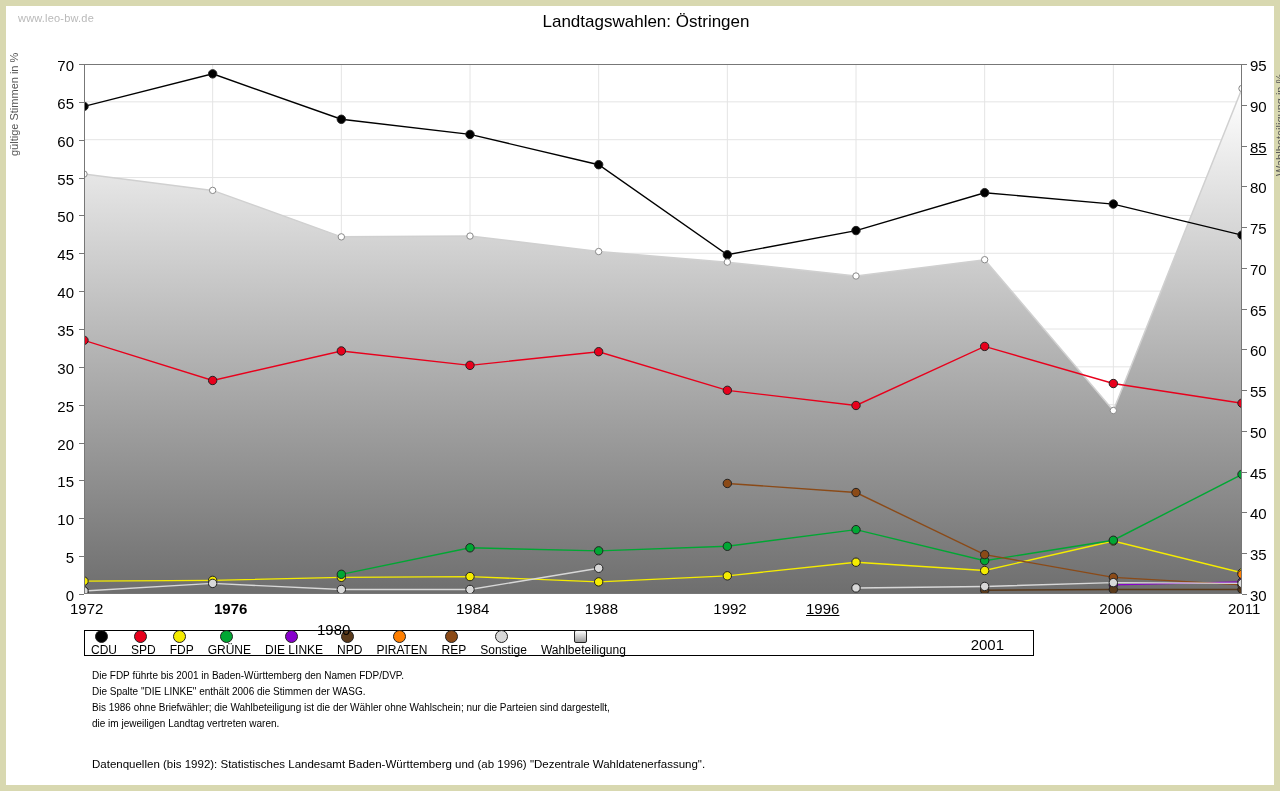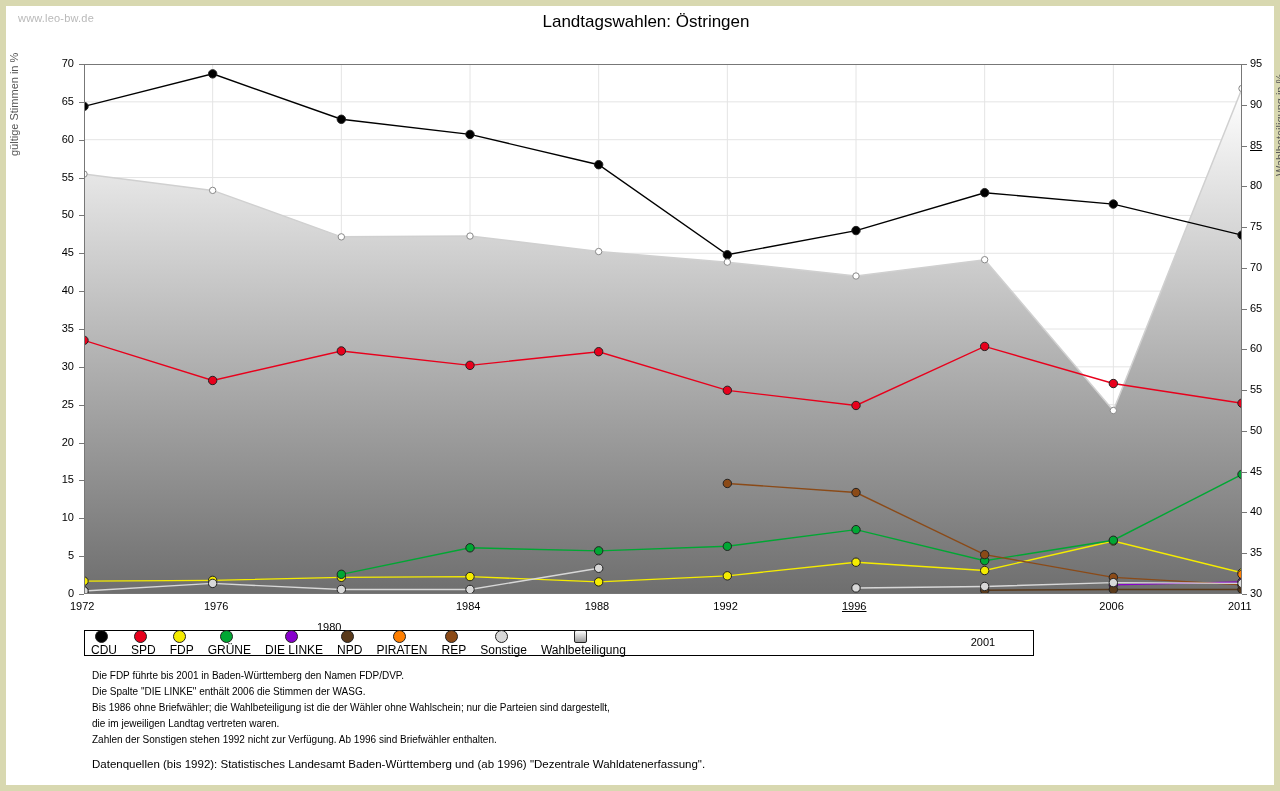--- a/index.html
+++ b/index.html
@@ -43,21 +43,21 @@
     transform-origin:left top;
     white-space:nowrap;
   }
   #plot{
     position:absolute;
     left:78px;top:58px;
     width:1158px;height:530px;
   }
   .axis-label{
     position:absolute;
-    font-size:11px;color:#000;
+    font-size:15px;color:#000;
     white-space:nowrap;
   }
   .legend{
     position:absolute;
     left:78px;top:624px;
     width:950px;height:26px;
     border:1px solid #000;
     background:#fff;
     display:flex;align-items:center;
     padding:0 6px;
@@ -257,21 +257,20 @@
         <span class="legend-marker square"></span>
         <span>Wahlbeteiligung</span>
       </div>
     </div>
 
   <div class="footnotes" id="footnotes">
       <div>Die FDP führte bis 2001 in Baden-Württemberg den Namen FDP/DVP.</div>
       <div>Die Spalte "DIE LINKE" enthält 2006 die Stimmen der WASG.</div>
       <div>Bis 1986 ohne Briefwähler; die Wahlbeteiligung ist die der Wähler ohne Wahlschein; nur die Parteien sind dargestellt,</div>
       <div>die im jeweiligen Landtag vertreten waren.</div>
-      <div>Zahlen der Sonstigen stehen 1992 nicht zur Verfügung. Ab 1996 sind Briefwähler enthalten.</div>
     </div>
   <div class="source">Datenquellen (bis 1992): Statistisches Landesamt Baden-Württemberg und (ab 1996) "Dezentrale Wahldatenerfassung".</div>
 <div class="axis-label" style="left: 68px; top: 581px; width: 0px; text-align: right; direction: rtl;">0</div>
     <div style="position: absolute; width: 5px; height: 1px; background: rgb(119, 119, 119); left: 73px; top: 588px;"></div>
     <div class="axis-label" style="left: 68px; top: 543.143px; width: 0px; text-align: right; direction: rtl;">5</div>
     <div style="position: absolute; width: 5px; height: 1px; background: rgb(119, 119, 119); left: 73px; top: 550.143px;"></div>
     <div class="axis-label" style="left: 68px; top: 505.286px; width: 0px; text-align: right; direction: rtl;">10</div>
     <div style="position: absolute; width: 5px; height: 1px; background: rgb(119, 119, 119); left: 73px; top: 512.286px;"></div>
     <div class="axis-label" style="left: 68px; top: 467.429px; width: 0px; text-align: right; direction: rtl;">15</div>
     <div style="position: absolute; width: 5px; height: 1px; background: rgb(119, 119, 119); left: 73px; top: 474.429px;"></div>
@@ -319,22 +318,22 @@
     <div style="position: absolute; width: 5px; height: 1px; background: rgb(119, 119, 119); left: 1236px; top: 221.077px;"></div>
     <div class="axis-label" style="left: 1244px; top: 173.308px;">80</div>
     <div style="position: absolute; width: 5px; height: 1px; background: rgb(119, 119, 119); left: 1236px; top: 180.308px;"></div>
     <div class="axis-label" style="left: 1244px; top: 132.538px; text-decoration: underline;">85</div>
     <div style="position: absolute; width: 5px; height: 1px; background: rgb(119, 119, 119); left: 1236px; top: 139.538px;"></div>
     <div class="axis-label" style="left: 1244px; top: 91.7692px;">90</div>
     <div style="position: absolute; width: 5px; height: 1px; background: rgb(119, 119, 119); left: 1236px; top: 98.7692px;"></div>
     <div class="axis-label" style="left: 1244px; top: 51px;">95</div>
     <div style="position: absolute; width: 5px; height: 1px; background: rgb(119, 119, 119); left: 1236px; top: 58px;"></div>
     <div class="axis-label" style="left: 64px; top: 594px;">1972</div>
-    <div class="axis-label" style="left: 198px; top: 594px;">1976</div>
+    <div class="axis-label" style="left: 208px; top: 594px; font-weight: bold;">1976</div>
     <div class="axis-label" style="left: 311px; top: 594px; margin-top: 21px;">1980</div>
     <div class="axis-label" style="left: 450px; top: 594px;">1984</div>
     <div class="axis-label" style="left: 578.667px; top: 594px;">1988</div>
     <div class="axis-label" style="left: 707.333px; top: 594px;">1992</div>
-    <div class="axis-label" style="left: 836px; top: 594px; text-decoration: underline;">1996</div>
+    <div class="axis-label" style="left: 800px; top: 594px; text-decoration: underline;">1996</div>
     <div class="axis-label" style="left: 964.667px; top: 594px; margin-top: 36px;">2001</div>
     <div class="axis-label" style="left: 1093.33px; top: 594px;">2006</div>
     <div class="axis-label" style="left: 1222px; top: 594px;">2011</div>
   </div>
 
 </body></html>

